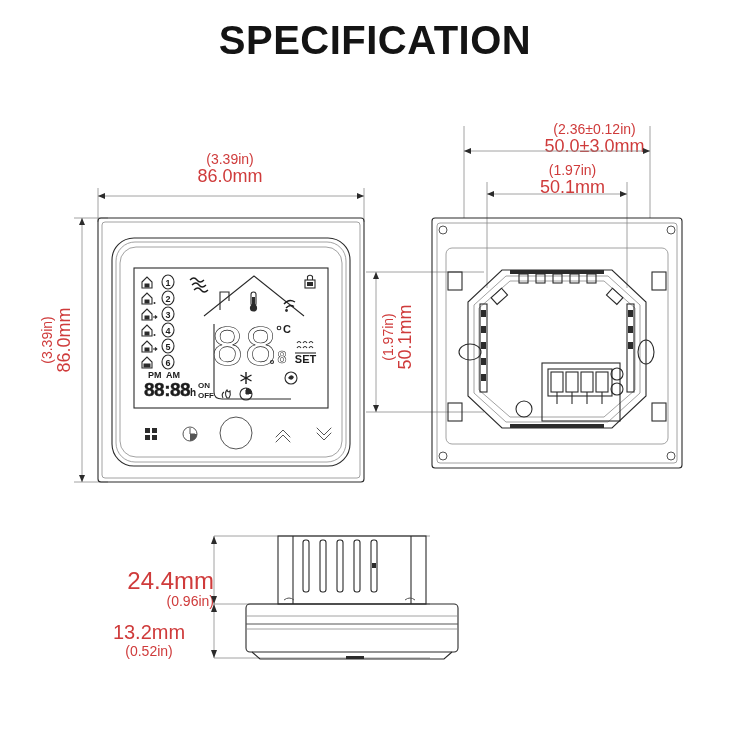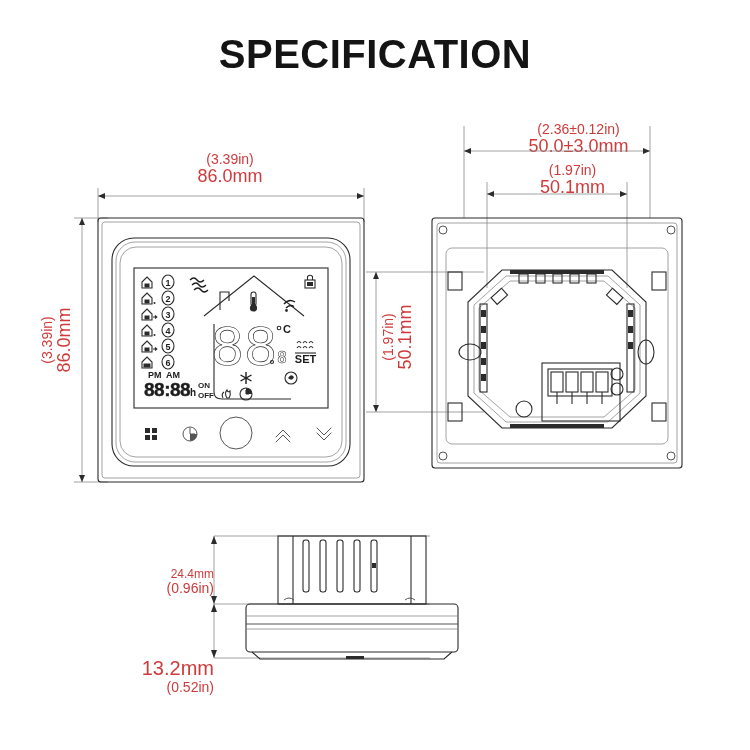--- a/index.html
+++ b/index.html
@@ -13,21 +13,21 @@
     position: relative;
     width: 750px;
     height: 750px;
     background: #ffffff;
     overflow: hidden;
   }
 
   
   #page-title {
     position: absolute;
-    top: 32px;
+    top: 18px;
     left: 0;
     width: 750px;
     text-align: center;
     font-size: 40px;
     font-weight: 700;
     letter-spacing: 0.5px;
     color: #141414;
   }
 
   
@@ -73,41 +73,41 @@
   <div class="dim" style="left:150px; top:152px; width:160px;">
     <span class="sub">(3.39in)</span>
     <span class="main">86.0mm</span>
   </div>
 
   <div class="dim vert" style="left:40px; top:400px; width:120px;">
     <span class="sub">(3.39in)</span>
     <span class="main">86.0mm</span>
   </div>
 
-  <div class="dim" style="left:496px; top:122px; width:165px;">
+  <div class="dim" style="left:512px; top:122px; width:165px;">
     <span class="sub">(2.36±0.12in)</span>
     <span class="main">50.0±3.0mm</span>
   </div>
 
   <div class="dim" style="left:490px; top:163px; width:165px;">
     <span class="sub">(1.97in)</span>
     <span class="main">50.1mm</span>
   </div>
 
   <div class="dim vert" style="left:381px; top:392px; width:110px;">
     <span class="sub">(1.97in)</span>
     <span class="main">50.1mm</span>
   </div>
 
   <div class="dim" style="left:118px; top:568px; width:96px; text-align:right;">
-    <span class="main" style="font-size:12px;">24.4mm</span>
+    <span class="main" style="font-size:24px;">24.4mm</span>
     <span class="sub">(0.96in)</span>
   </div>
 
-  <div class="dim" style="left:118px; top:622px; width:96px; text-align:right;margin-top:36px;">
+  <div class="dim" style="left:101px; top:622px; width:96px; text-align:center;">
     <span class="main" style="font-size:20px;">13.2mm</span>
     <span class="sub">(0.52in)</span>
   </div>
 
   <svg id="front-view" width="300" height="300" viewBox="0 0 300 300">
 
     <g>
       <line x1="12" y1="-12" x2="12" y2="22" class="stroke-thin"></line>
       <line x1="278" y1="-12" x2="278" y2="22" class="stroke-thin"></line>
       <line x1="12" y1="-4" x2="278" y2="-4" class="stroke-thin"></line>

